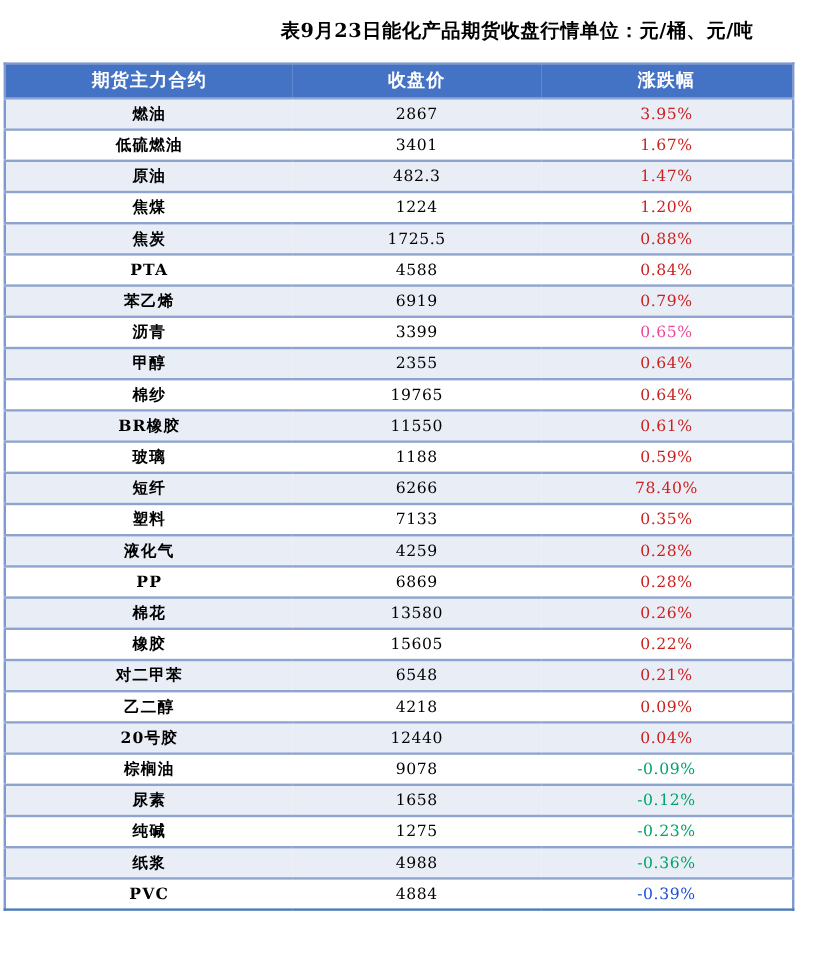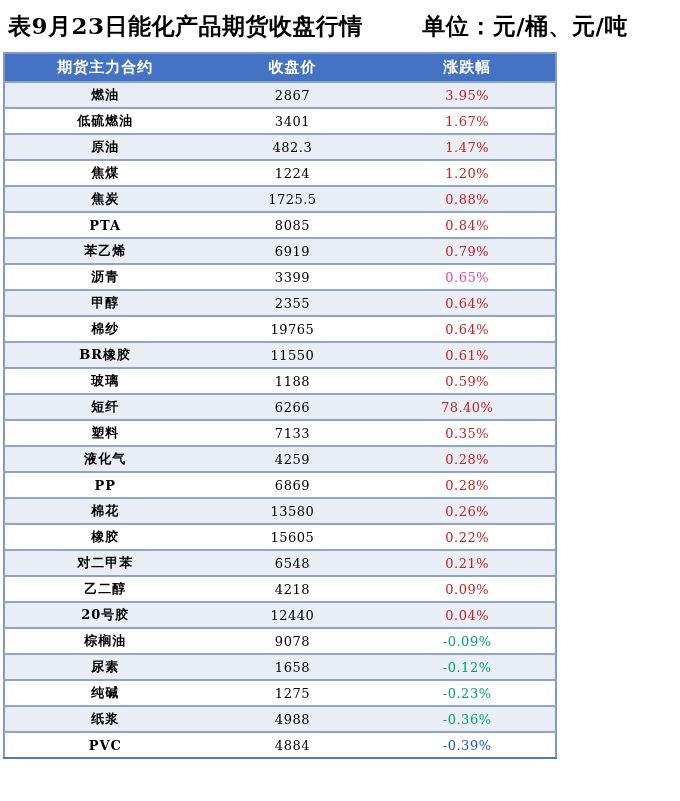--- a/index.html
+++ b/index.html
@@ -6,30 +6,30 @@
   body{
     width:680px;height:801px;
     background:#ffffff;
     font-family:"DejaVu Serif","Liberation Serif",serif;
     color:#000;
     box-sizing:border-box;
   }
   .titlebar{
     height:52px;
     display:flex;
-    justify-content:space-between;
+    justify-content:flex-end;
     align-items:center;
     padding:0 52px 0 8px;
-    font-size:23px;
+    font-size:16px;
     letter-spacing:0.5px;
   }
   .title-left{font-weight:600;}
   .title-right{font-weight:600;}
   table.futures{
-    width:554px;
+    width:659px;
     margin-left:3px;
     border-collapse:collapse;
     table-layout:fixed;
     border:2px solid var(--outer-border,#7E99CC);
     border-bottom-color:var(--outer-bottom,#4E7CB8);
   }
   table.futures col.c1{width:36.5%;}
   table.futures col.c2{width:31.5%;}
   table.futures col.c3{width:32%;}
   table.futures th{
@@ -100,21 +100,21 @@
         <td class="cell-close">1224</td>
         <td class="cell-change" style="color: rgb(204, 32, 32); margin-top: 16px;">1.20%</td>
       </tr>
       <tr>
         <td class="cell-name">焦炭</td>
         <td class="cell-close">1725.5</td>
         <td class="cell-change" style="color: rgb(204, 32, 32);">0.88%</td>
       </tr>
       <tr>
         <td class="cell-name">PTA</td>
-        <td class="cell-close">8085</td>
+        <td class="cell-close">4588</td>
         <td class="cell-change" style="color: rgb(204, 32, 32);">0.84%</td>
       </tr>
       <tr>
         <td class="cell-name">苯乙烯</td>
         <td class="cell-close">6919</td>
         <td class="cell-change" style="color: rgb(204, 32, 32);">0.79%</td>
       </tr>
       <tr>
         <td class="cell-name">沥青</td>
         <td class="cell-close">3399</td>

